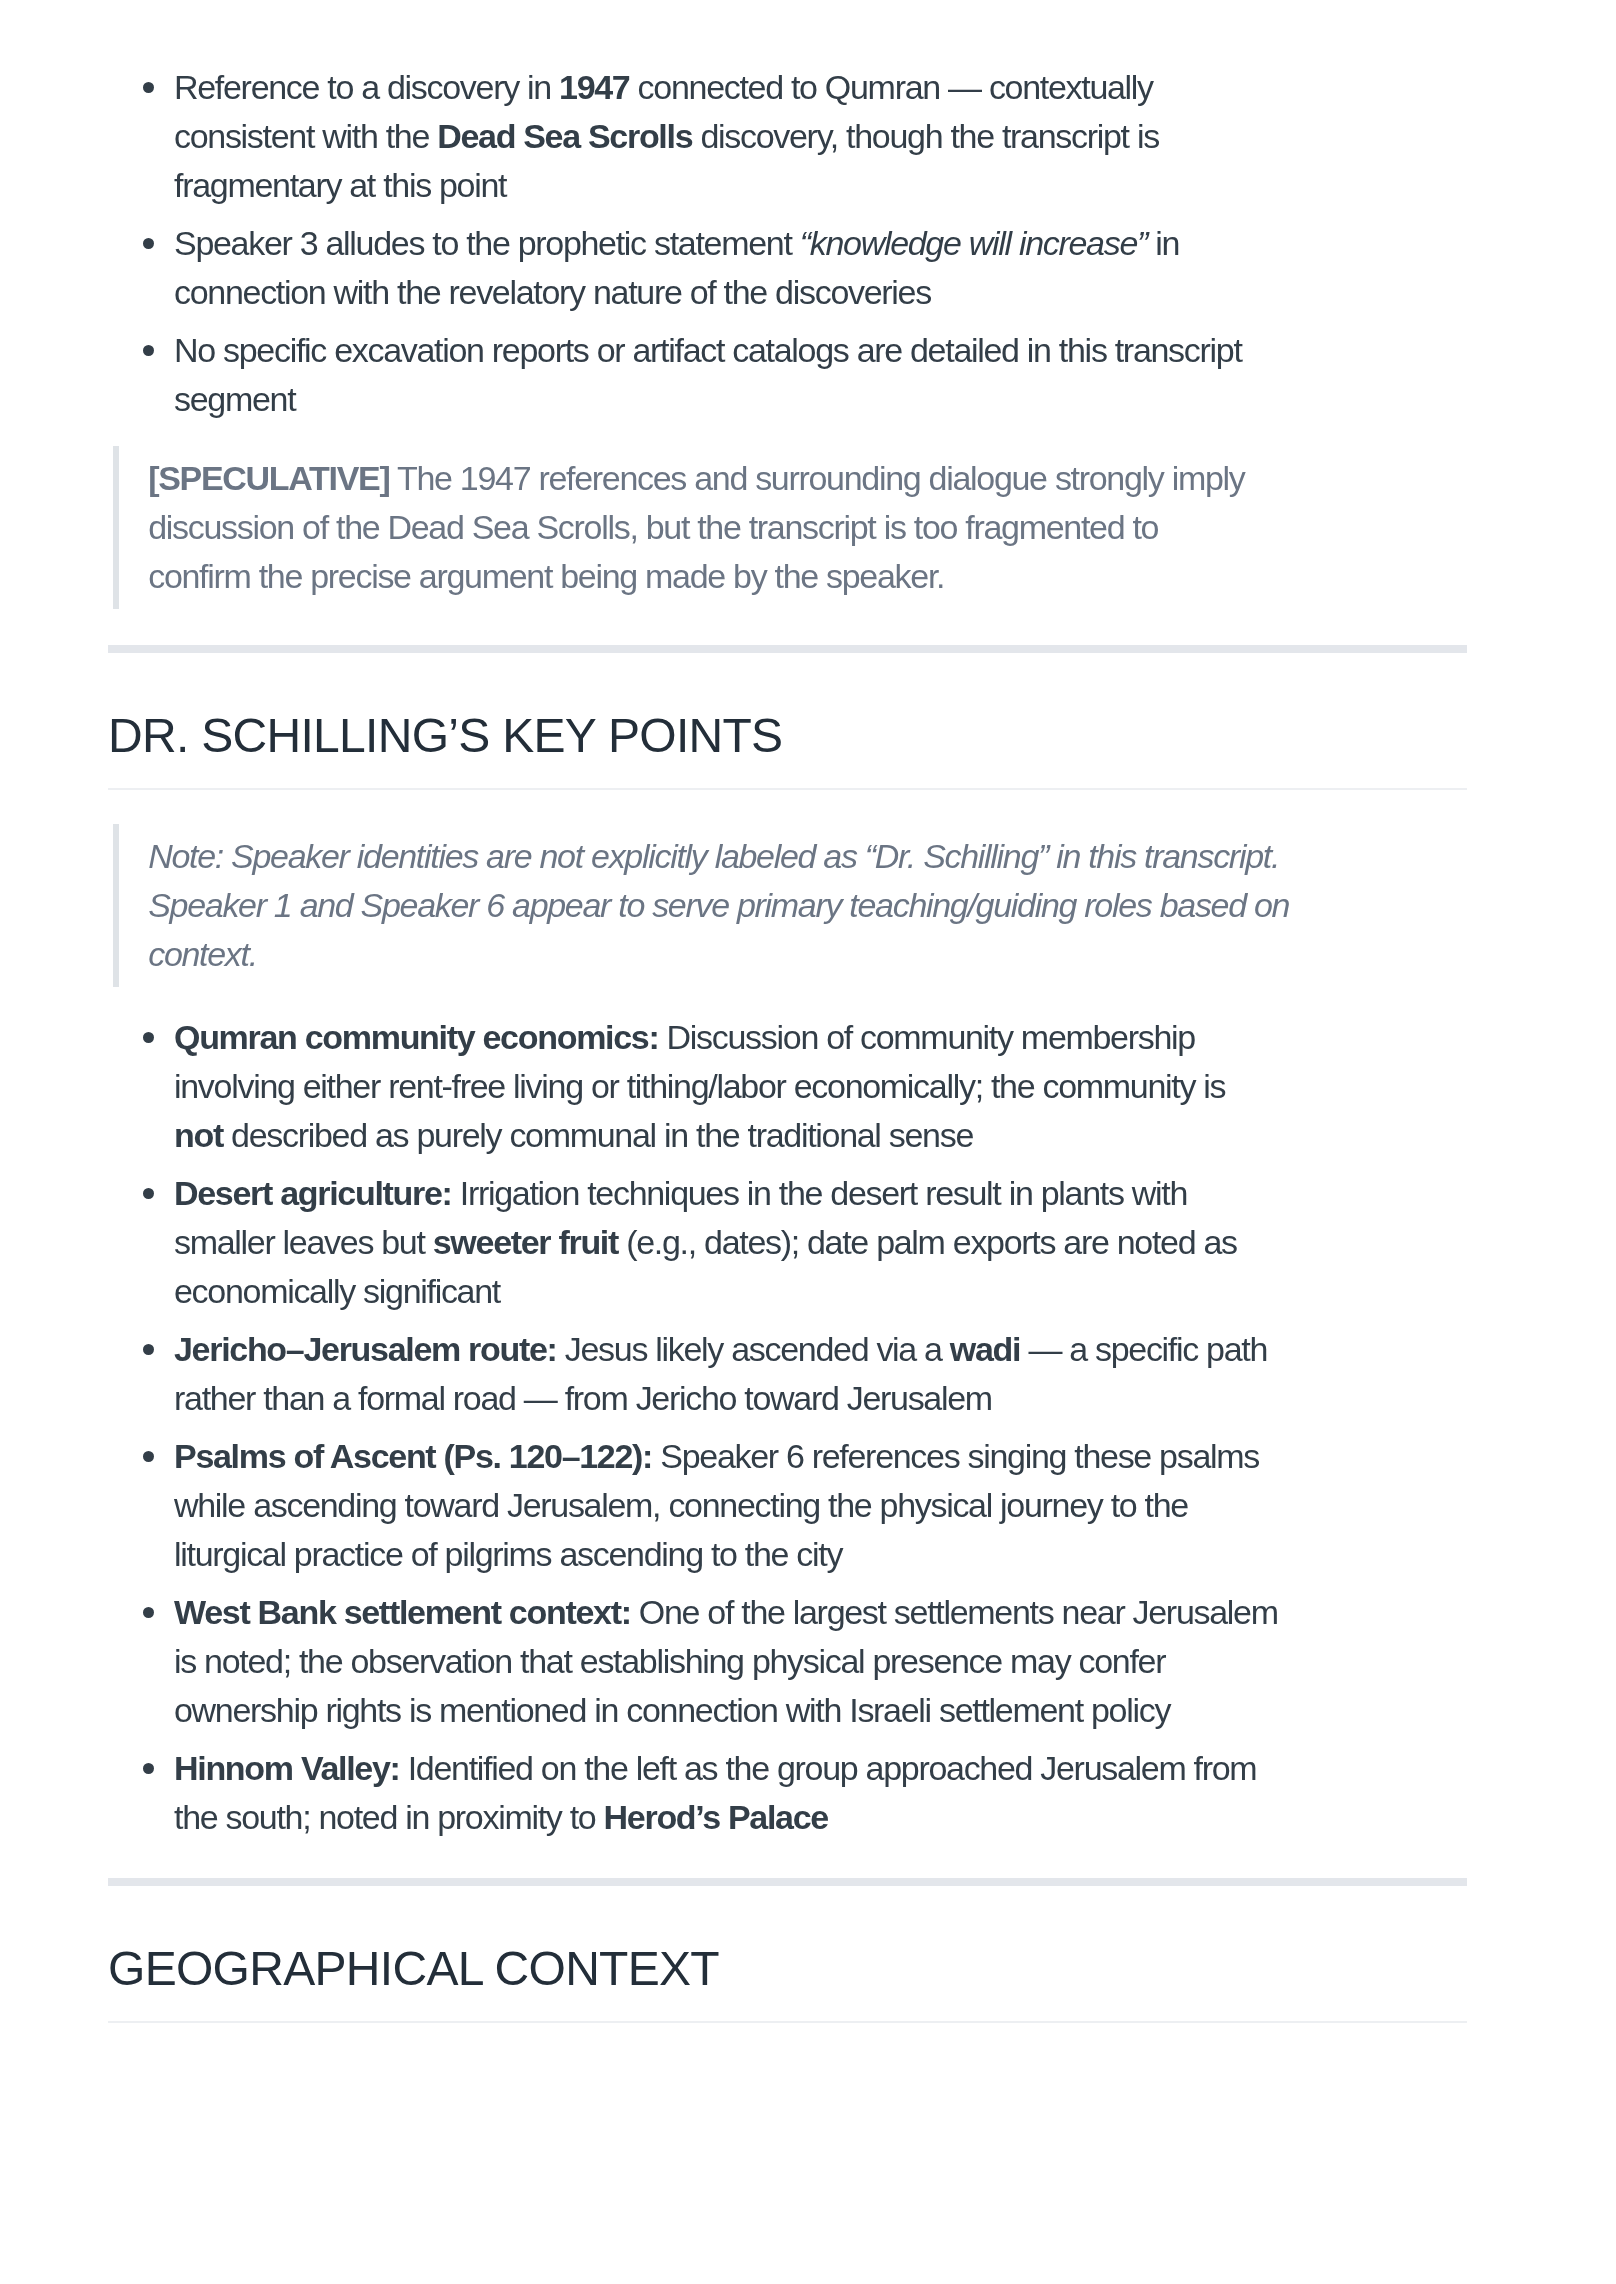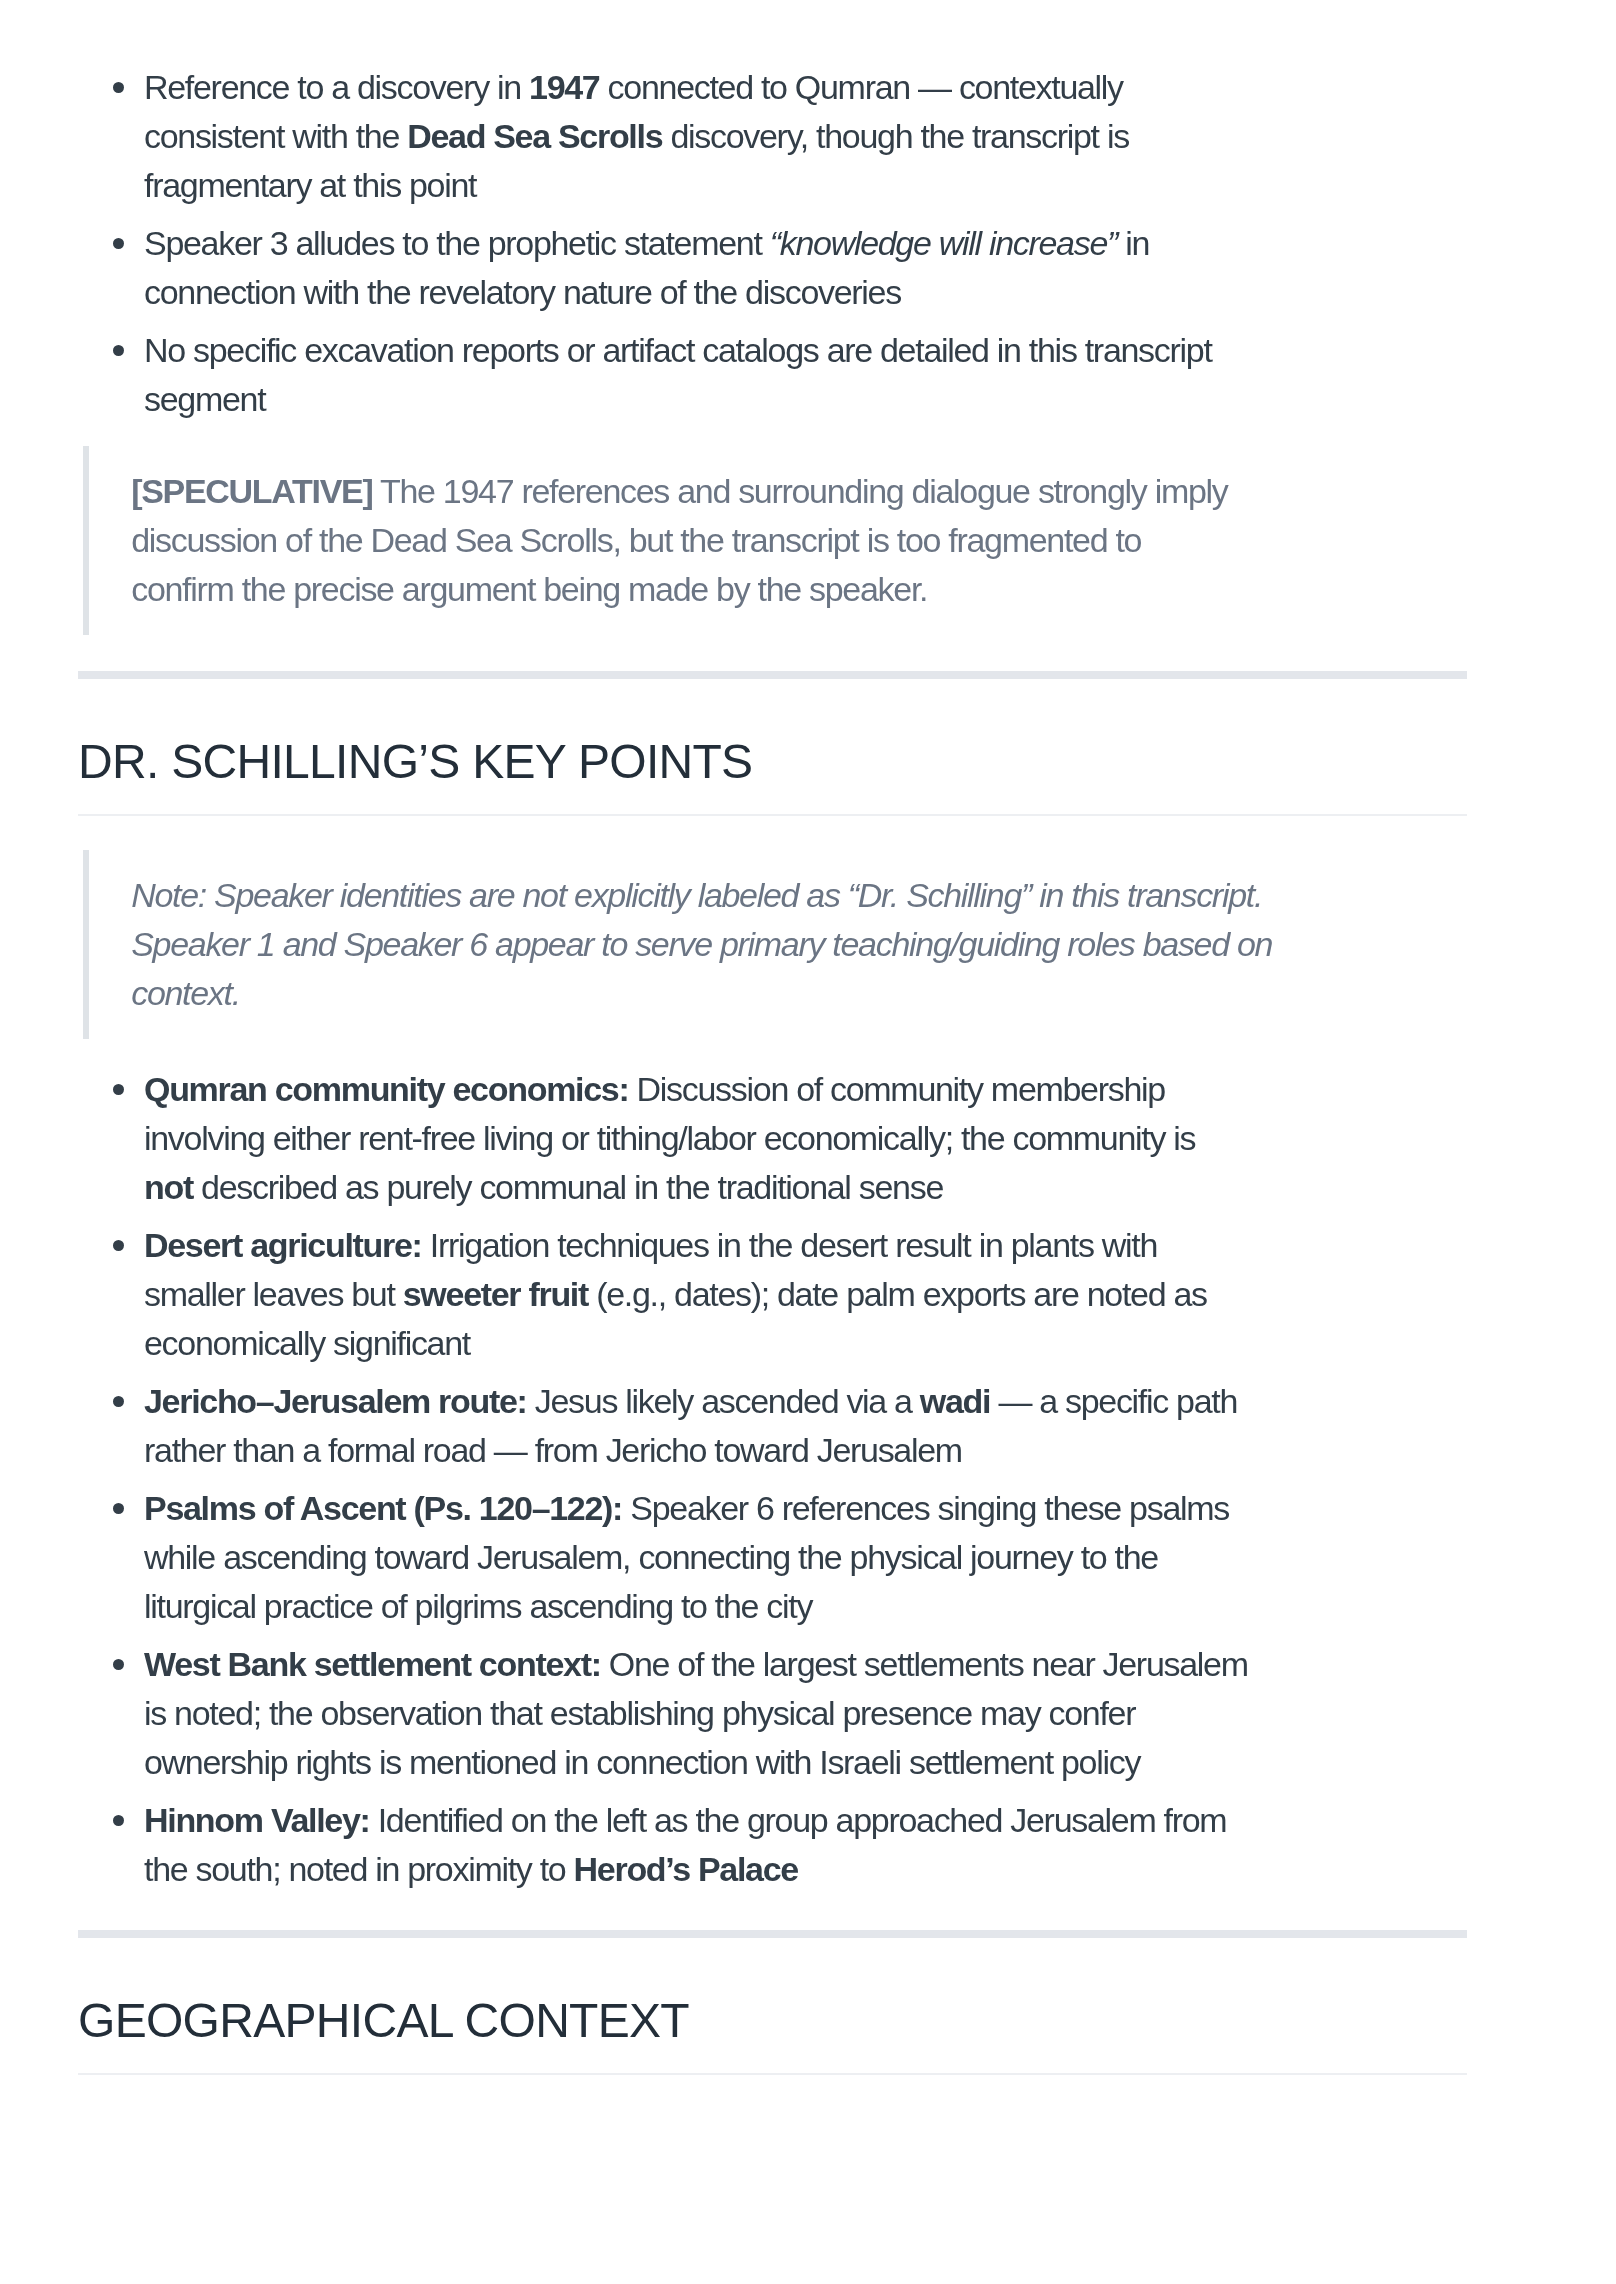--- a/index.html
+++ b/index.html
@@ -10,21 +10,21 @@
   .page {
     position: relative;
     width: 1617px;
     height: 2284px;
     background: #ffffff;
     overflow: hidden;
     font-family: "Liberation Sans", "DejaVu Sans", sans-serif;
     color: #333e48;
   }
   .inner {
-    padding: 63px 150px 0 78px;
+    padding: 63px 150px 0 108px;
   }
   ul.doc-list {
     list-style: none;
     margin: 0;
     padding: 0;
   }
   ul.doc-list li {
     position: relative;
     padding-left: 66px;
     font-size: 34px;
@@ -44,21 +44,21 @@
     border-radius: 50%;
     background: #333e48;
   }
   blockquote.callout {
     margin: 22px 0 0 5.2px;
     border-left: 6.5px solid #dfe3e7;
     padding: 7.8px 26px 7.8px 29px;
     color: #6b7584;
   }
   blockquote.callout p {
-    margin: 13px;
+    margin: 0;
     font-size: 34px;
     line-height: 49px;
     letter-spacing: -1.3px;
     white-space: pre-line;
   }
   blockquote.callout.italic p {
     font-style: italic;
   }
   blockquote.callout.note-gap {
     margin-top: 34px;

